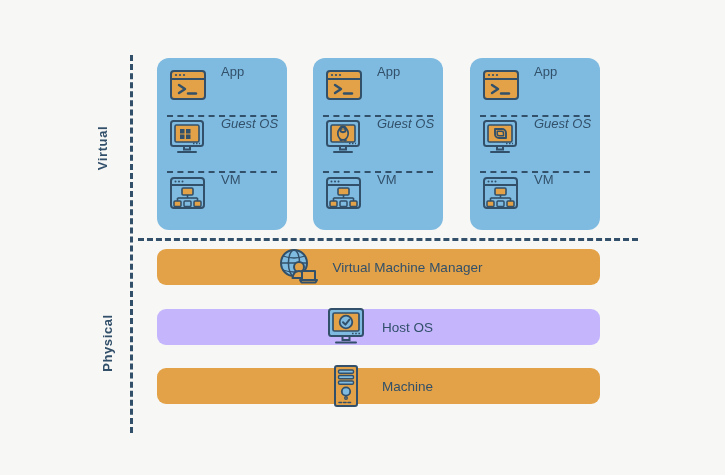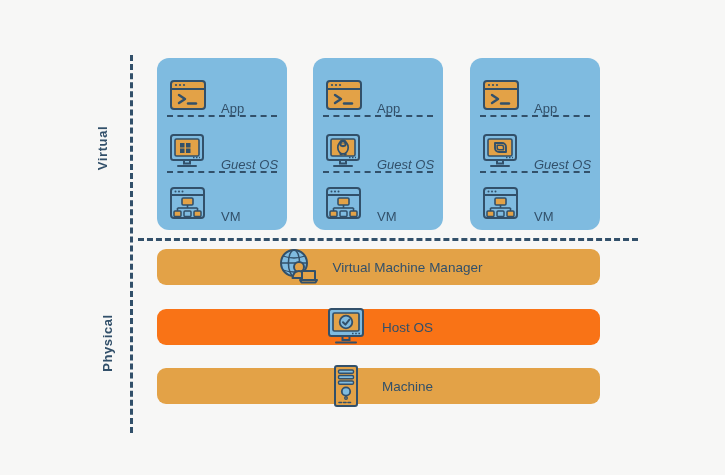--- a/index.html
+++ b/index.html
@@ -51,21 +51,21 @@
     box-sizing:border-box;
     padding:0;
   }
   #vm-card-0{left:157px;}
   #vm-card-1{left:313px;}
   #vm-card-2{left:470px;}
 
   .vm-row{
     height:52px;
     display:flex;
-    align-items:flex-end;
+    align-items:flex-start;
     padding:0 6px 0 10px;
     box-sizing:border-box;
     position:relative;
   }
   .vm-row.r0{margin-top:6px;}
   .vm-row.r1{height:56px;font-style:italic;}
   .vm-row.r2{height:52px;}
   .vm-sep{
     position:absolute;
     left:10px;right:10px;
@@ -90,21 +90,21 @@
     left:157px;
     width:443px;
     height:36px;
     border-radius:9px;
     display:flex;
     align-items:center;
     justify-content:center;
     box-sizing:border-box;
   }
   #bar-vmm{top:249px;background:#e3a247;}
-  #bar-host{top:309px;background:#f97316;}
+  #bar-host{top:309px;background:#c4b5fd;}
   #bar-hw{top:368px;background:#e3a247;}
 
   .bar-inner{display:flex;align-items:center;gap:14px;}
   .bar-icon{width:44px;height:44px;display:flex;align-items:center;justify-content:center;}
   .bar-text{color:#32506a;font-size:13.5px;white-space:nowrap;}
 
   svg{display:block;overflow:visible;}
 </style>
 </head>
 <body>

